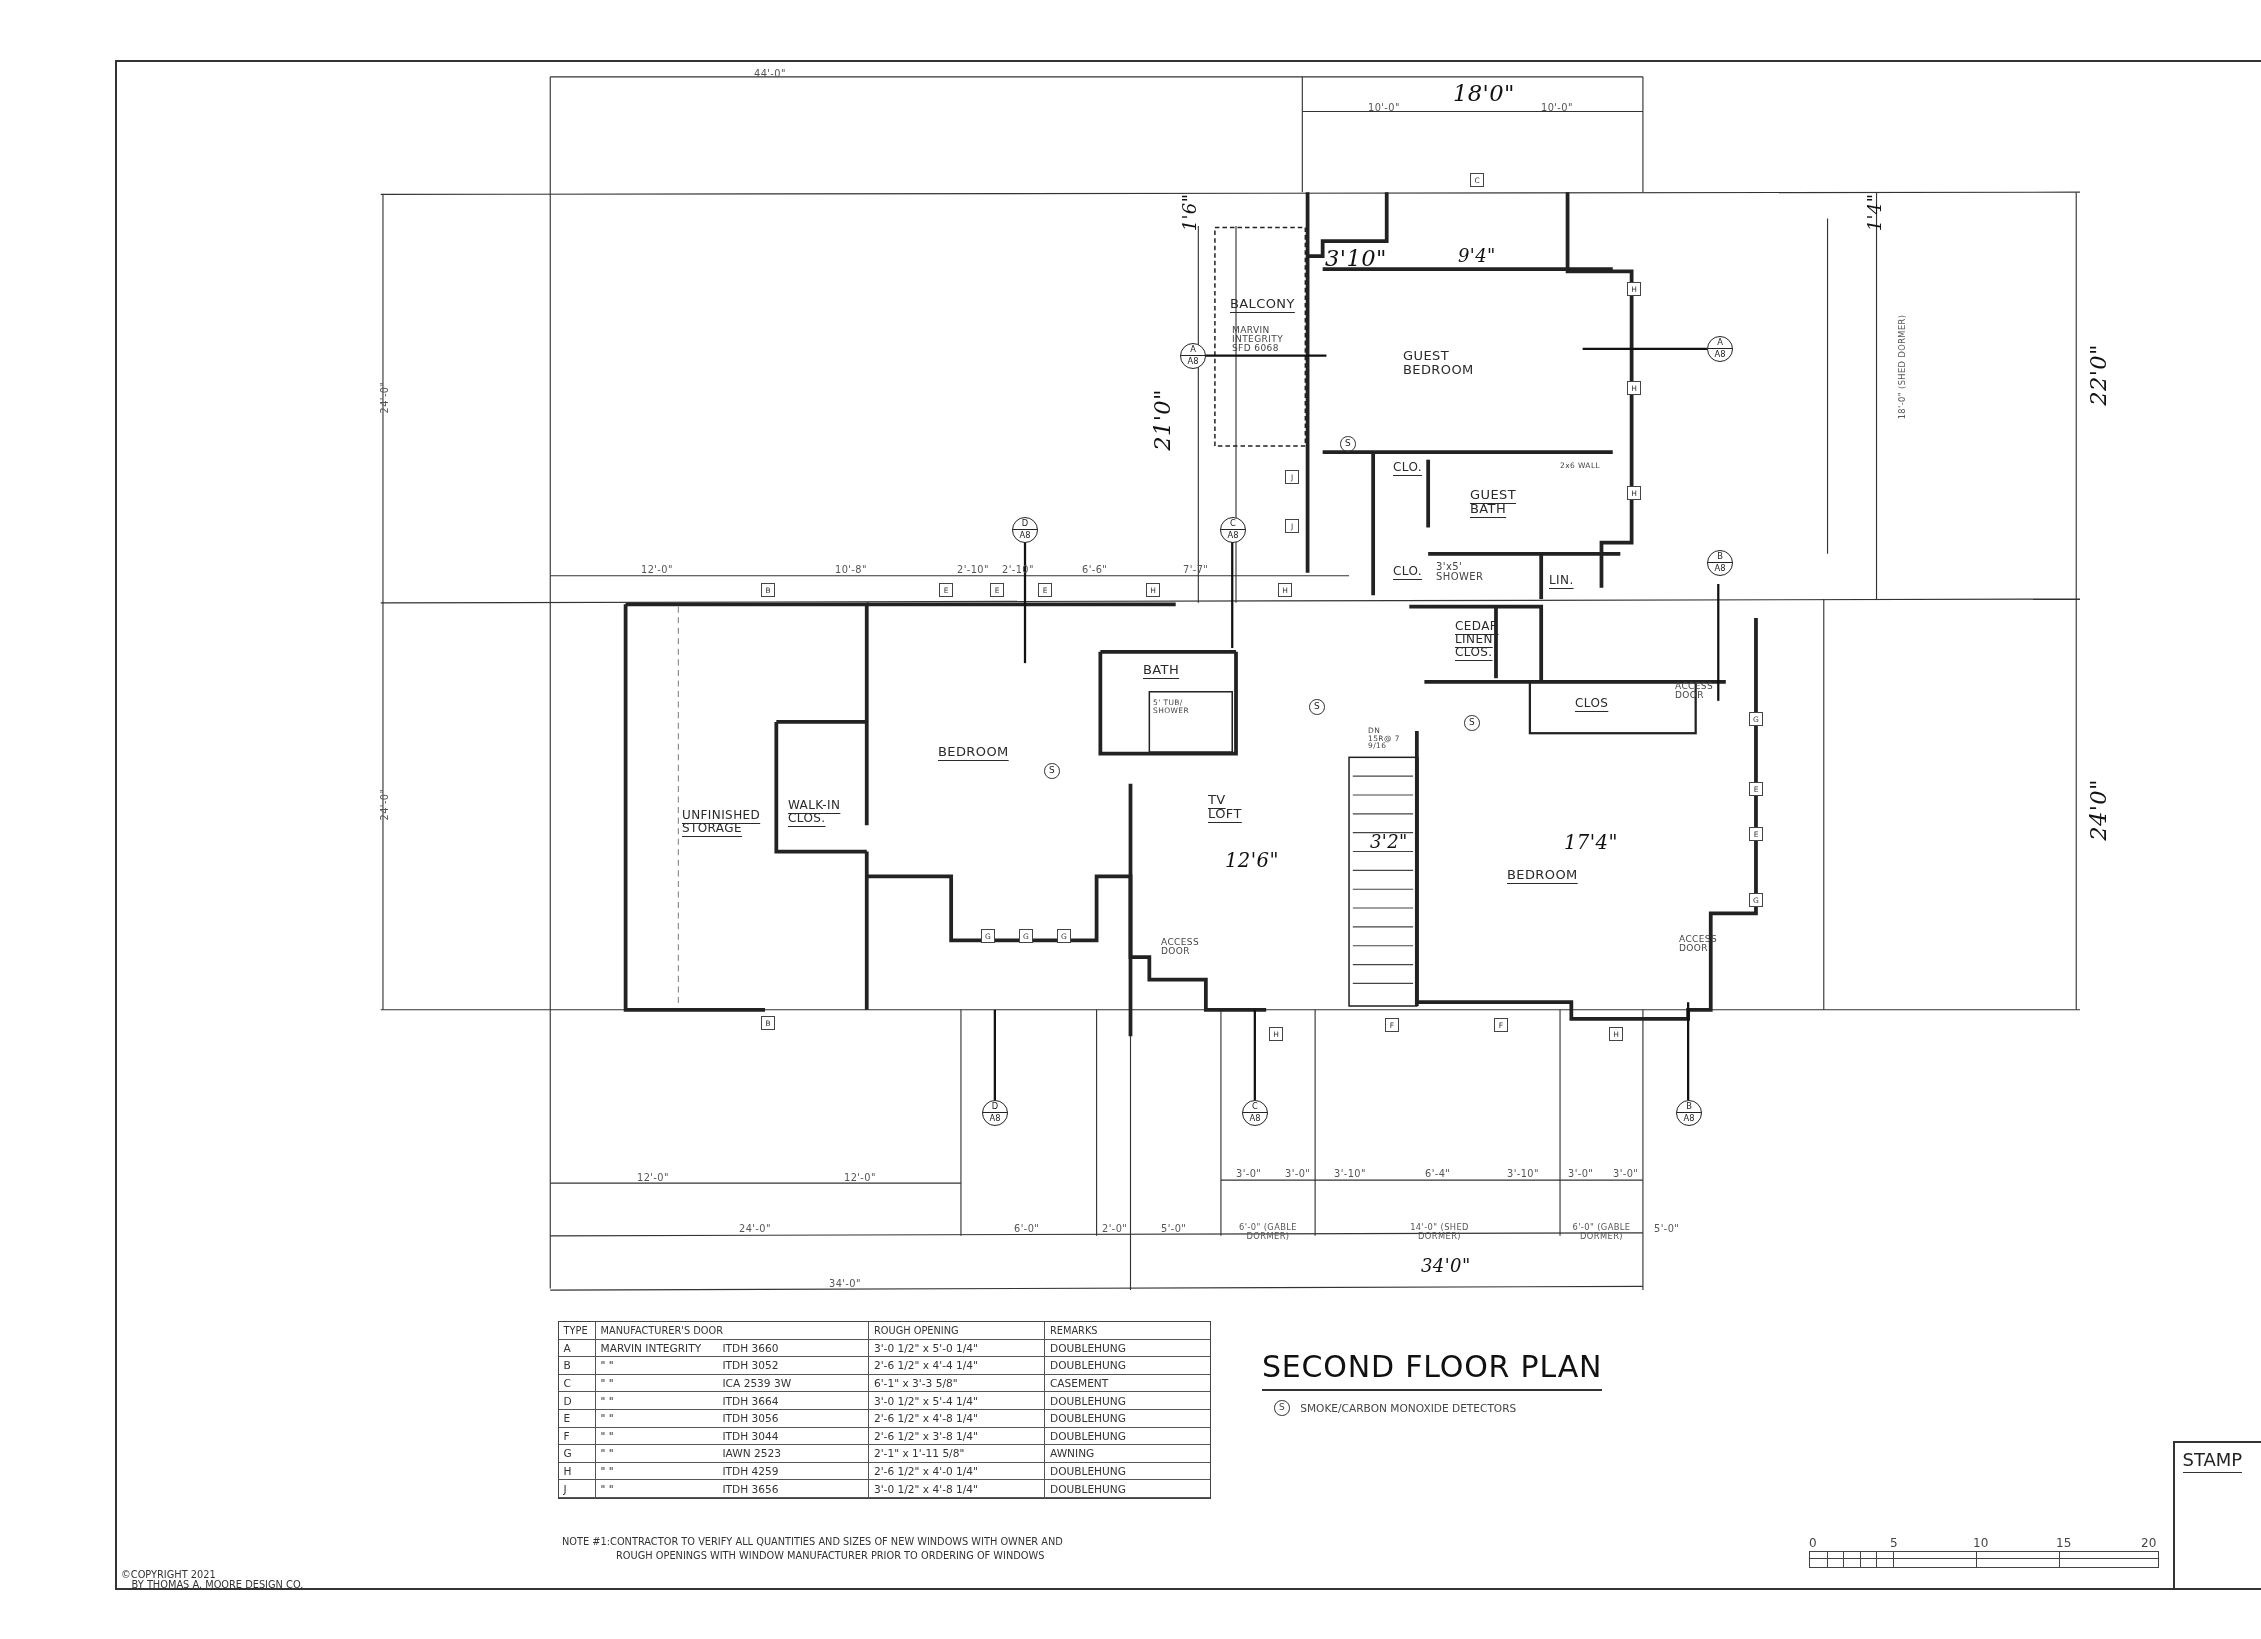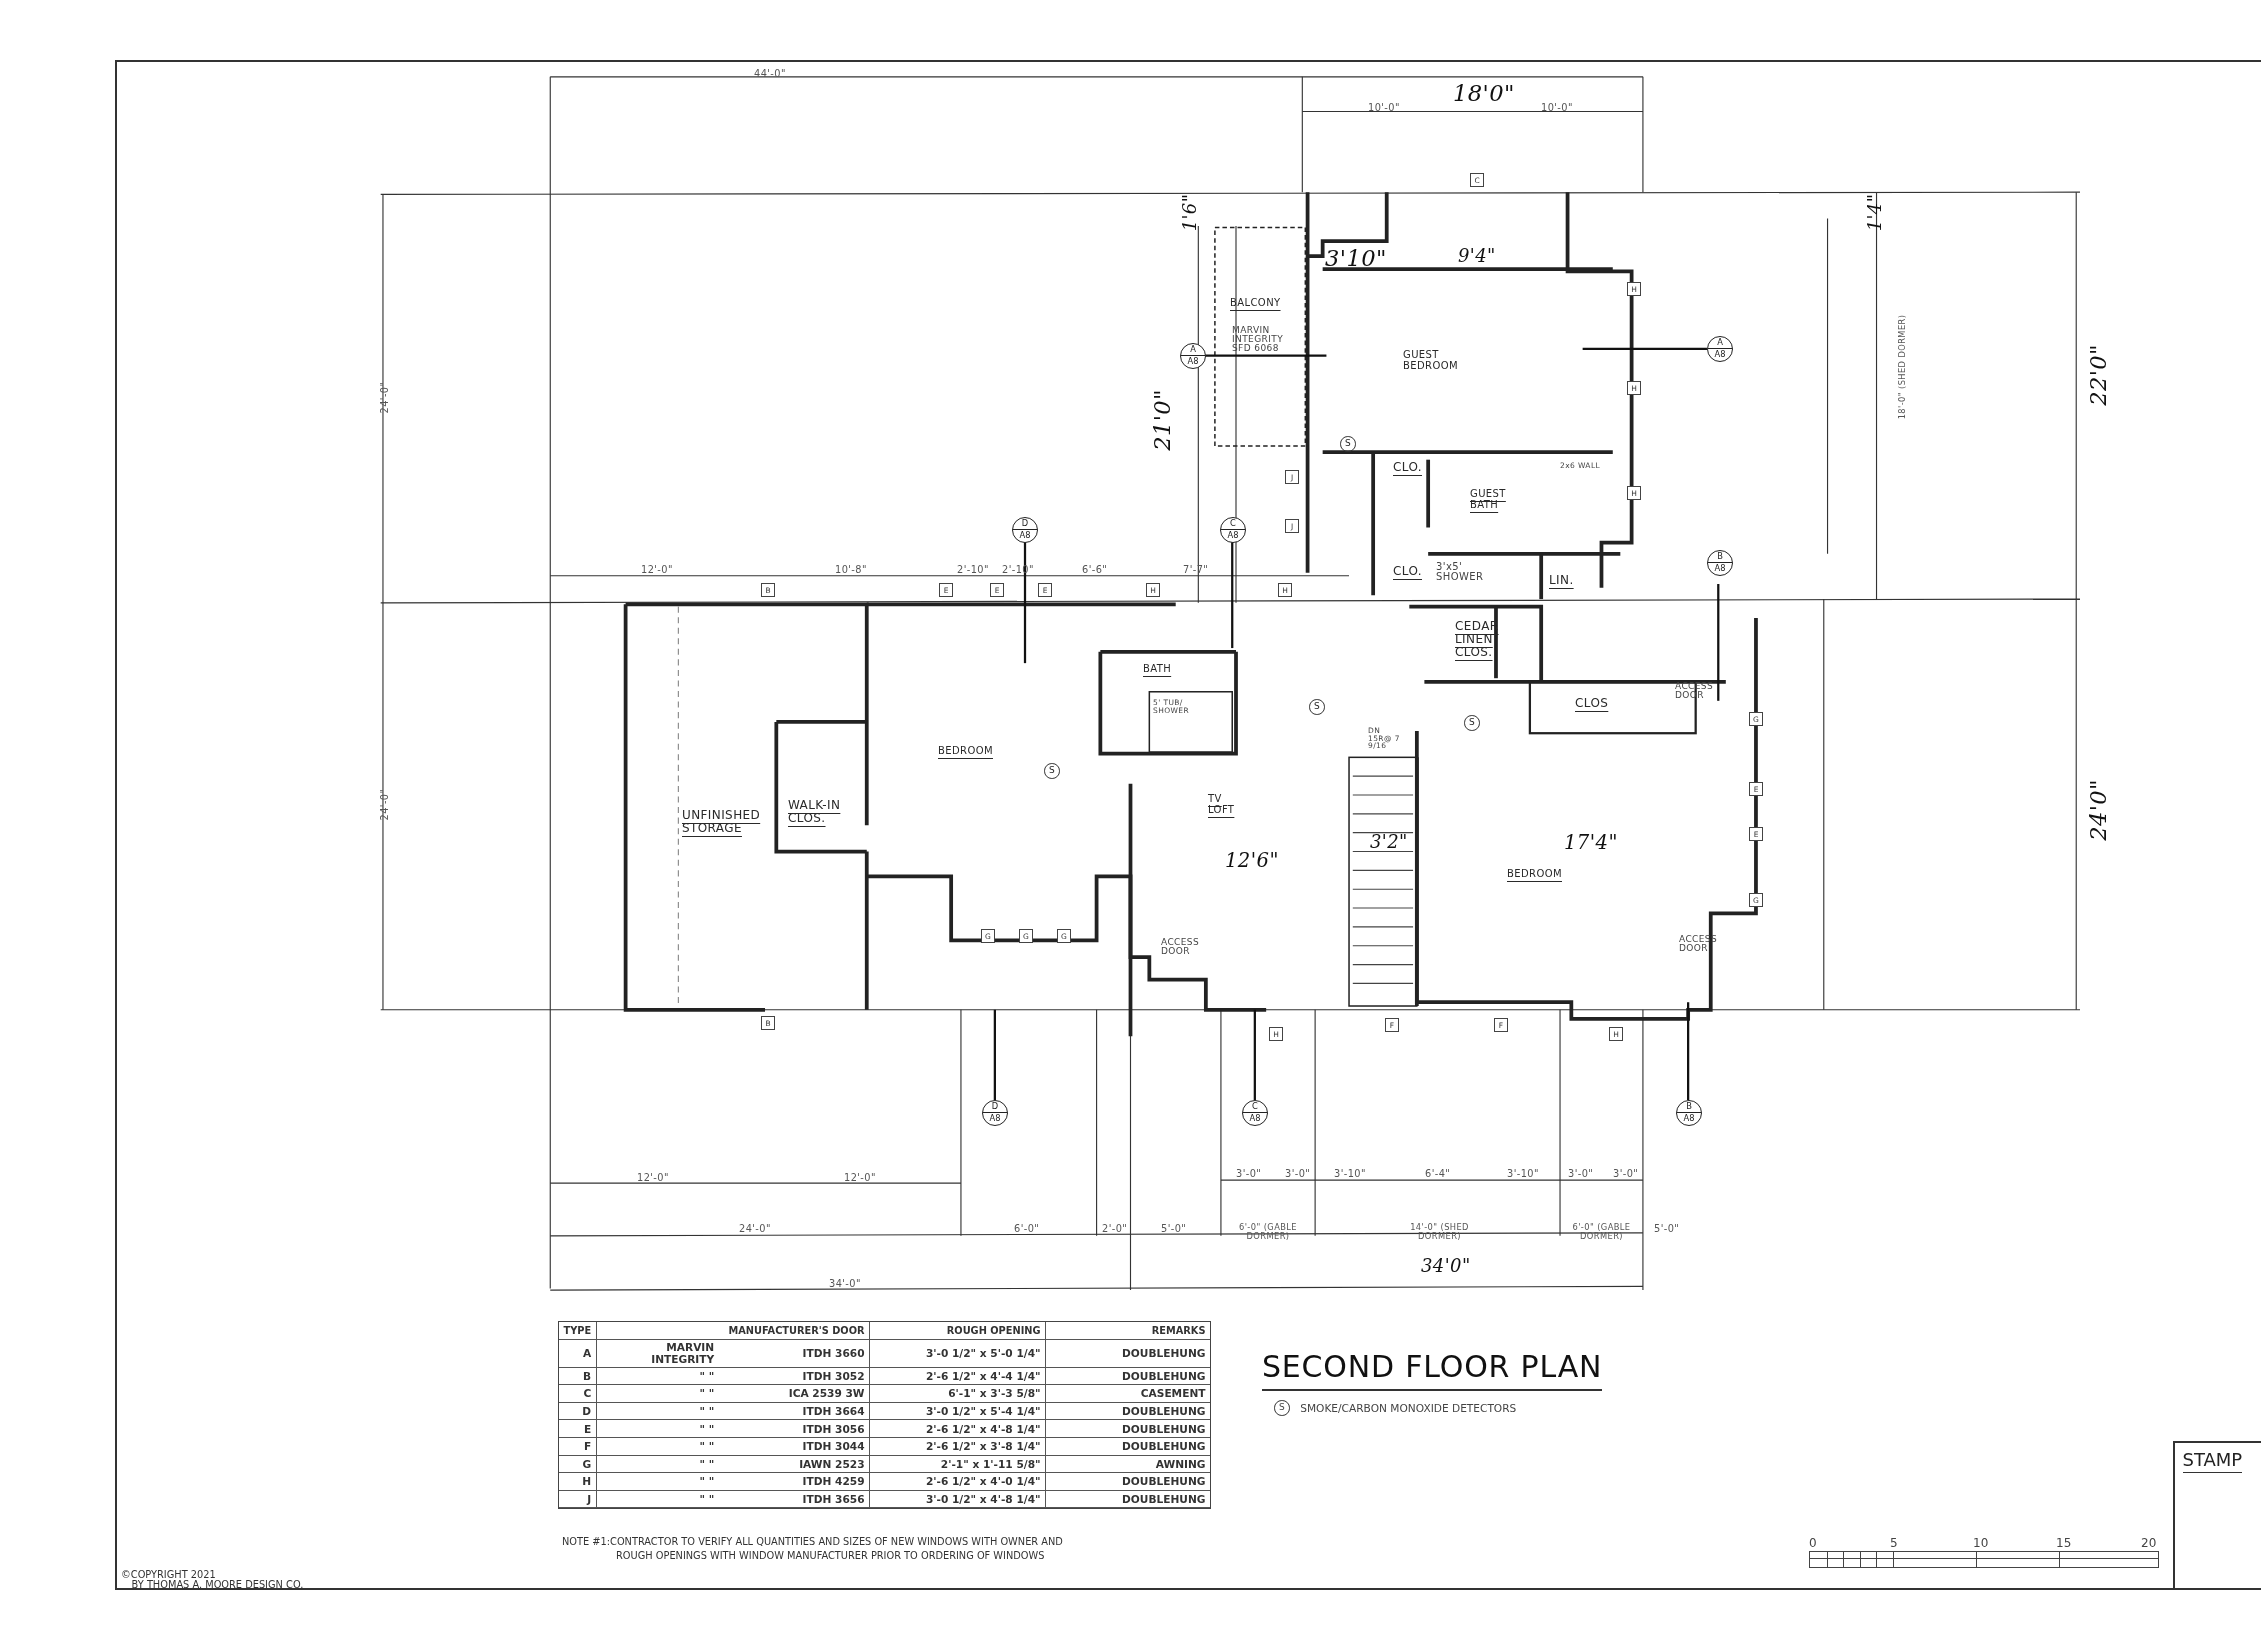--- a/index.html
+++ b/index.html
@@ -1,28 +1,28 @@
 <!DOCTYPE html>
 <html style="font-size:12px"><head>
 <meta charset="utf-8">
 <style>
   html,body{margin:0;padding:0;background:#fff;}
   body{width:2261px;height:1639px;position:relative;overflow:hidden;font-family:"DejaVu Sans",sans-serif;color:#222;}
   .sheet{position:absolute;left:115px;top:60px;width:2156px;height:1530px;border:2.3px solid #333;border-right:none;box-sizing:border-box;}
   svg.plan{position:absolute;left:0;top:0;}
   .lbl{position:absolute;font-family:"DejaVu Sans",sans-serif;color:#2a2a2a;white-space:nowrap;letter-spacing:0.4px;}
-  .room{font-size:10px;text-decoration:underline;text-underline-offset:3.8px;line-height:1.1;}
+  .room{font-size:13px;text-decoration:underline;text-underline-offset:3.8px;line-height:1.1;}
   .hand{font-family:"DejaVu Serif",serif;font-style:italic;font-size:22.6px;color:#111;}
   .dim{font-size:9.8px;color:#555;}
   .small{font-size:9px;color:#444;}
   
   .schedule{position:absolute;left:558px;top:1321px;width:653px;border:1.5px solid #444;box-sizing:border-box;background:#fff;}
   .schedule .title{font-size:30px;padding:4.5px 9px 3px;border-bottom:1.5px solid #444;letter-spacing:0.8px;color:#222;}
   .schedule table{border-collapse:collapse;width:100%;font-size:10.6px;}
-  .schedule td,.schedule th{border-bottom:1.1px solid #555;padding:1.5px 4.5px;text-align:right;font-weight:bold;height:13.6px;color:#333;}
+  .schedule td,.schedule th{border-bottom:1.1px solid #555;padding:1.5px 4.5px;text-align:left;font-weight:normal;height:13.6px;color:#333;}
   .schedule th{font-size:9.8px;}
   .schedule td.t,.schedule th.t{border-right:1.1px solid #555;width:27px;}
   .schedule td.ro,.schedule th.ro{border-left:1.1px solid #555;width:166px;}
   .schedule td.rm,.schedule th.rm{border-left:1.1px solid #555;}
   .note{position:absolute;left:562px;top:1535px;font-size:9.8px;color:#333;line-height:1.4;}
   .note .l2{padding-left:54px;}
   .plan-title{position:absolute;left:1262px;top:1349px;font-size:30px;letter-spacing:0.8px;color:#111;padding-bottom:4.5px;border-bottom:2.3px solid #333;}
   .legend{position:absolute;left:1274px;top:1400px;font-size:10.6px;color:#444;display:flex;align-items:center;gap:10.6px;}
   .s-ico{display:inline-flex;width:13.6px;height:13.6px;border:1.1px solid #333;border-radius:50%;font-size:9px;align-items:center;justify-content:center;line-height:1;}
   .copyright{position:absolute;left:121px;top:1570px;font-size:9.8px;color:#333;line-height:1.05;}

